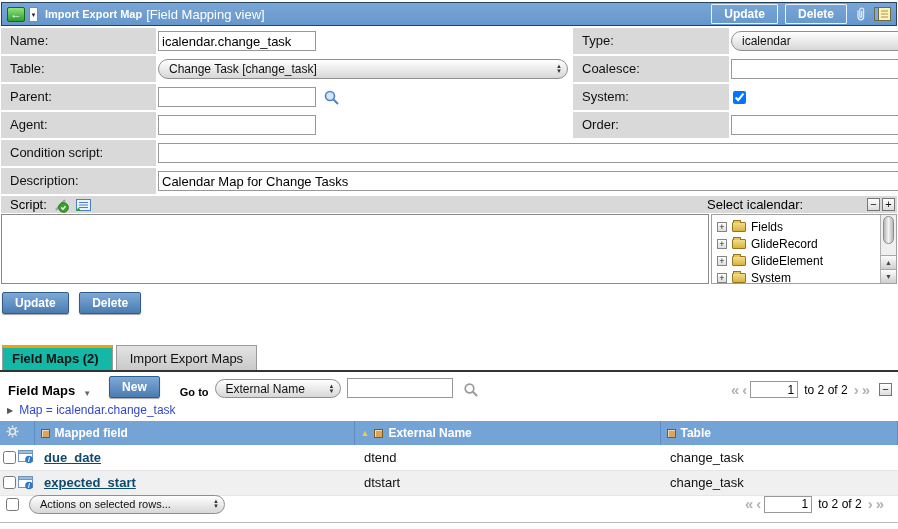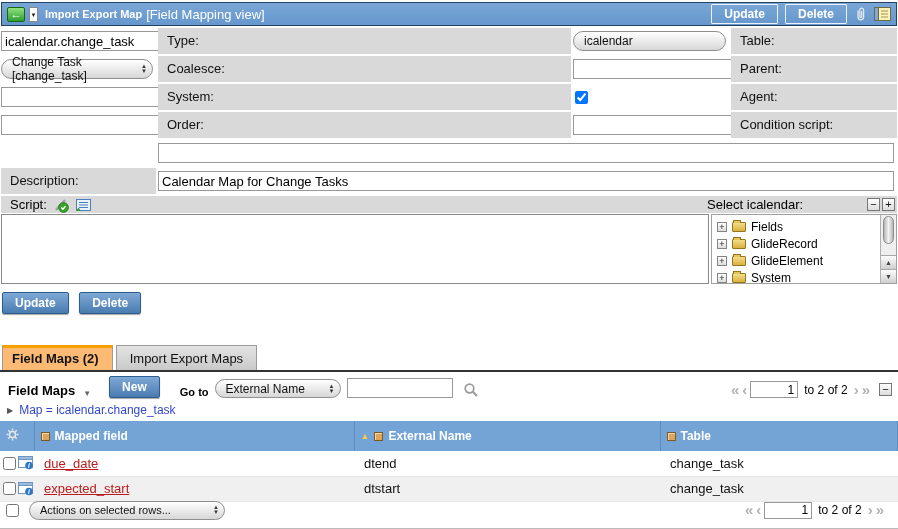--- a/index.html
+++ b/index.html
@@ -68,21 +68,21 @@
   
   .form-btns { margin: 8px 0 0 2px; }
   .blue-btn { background: linear-gradient(#7fa9d6,#4a7cb1); border: 1px solid #2d5c8e; color: #fff; font-weight: bold;
               font-size: 12px; padding: 3px 12px; border-radius: 2px; cursor: pointer; margin-right: 6px;
               box-shadow: 0 1px 1px rgba(0,0,0,.35); font-family: "Liberation Sans", sans-serif; }
 
   
   .tabstrip { margin-top: 31px; display: flex; gap: 3px; padding-left: 2px; border-bottom: 2px solid #333; align-items: flex-end; }
   .tab { padding: 5px 13px 4px; font-size: 13px; border: 1px solid #9b9b9b; border-bottom: none;
          background: linear-gradient(#e3e3e3,#c9c9c9); cursor: pointer; color: #111; }
-  .tab.active { background: #fdba74; font-weight: bold; border-top: 3px solid #f5a100; padding-top: 3px; padding-left: 9px; }
+  .tab.active { background: #14b8a6; font-weight: bold; border-top: 3px solid #f5a100; padding-top: 3px; padding-left: 9px; }
 
   
   .list-toolbar { display: flex; align-items: flex-end; padding: 4px 6px 3px 8px; gap: 6px; }
   .lt-title { font-weight: bold; font-size: 13px; }
   .lt-caret { font-size: 8px; color: #666; margin-left: 2px; cursor: pointer; }
   .lt-new { margin-left: 12px; }
   .goto-label { font-weight: bold; font-size: 11px; margin-left: 8px; }
   .sel-goto { width: 126px; height: 19px; }
   .search-input { width: 106px; height: 18px; }
   .mag { cursor: pointer; display: inline-flex; margin-left: 4px; }
@@ -92,30 +92,30 @@
   .pager-text { font-size: 12px; margin: 0 3px; }
 
   
   .breadcrumb { display: flex; align-items: center; gap: 6px; padding: 2px 0 4px 7px; }
   .bc-arrow { font-size: 8px; color: #555; cursor: pointer; }
   .bc-link { font-size: 12px; color: #3347cc; text-decoration: none; cursor: pointer; }
 
   
   table.list { width: 100%; border-collapse: collapse; table-layout: fixed; }
   table.list th { background: linear-gradient(#7ead67,#74a3d6); background: #74a3d6; color: #fff; font-size: 12px;
-                  text-align: left; height: 30px; padding-left: 6px; border-right: 1px solid #5d8cc0; font-weight: bold; }
+                  text-align: left; height: 24px; padding-left: 6px; border-right: 1px solid #5d8cc0; font-weight: bold; }
   table.list th .hwrap { display: flex; align-items: center; gap: 5px; }
   .cube { width: 9px; height: 9px; background: #dda45c; border: 1px solid #7d5a22;
           box-shadow: inset 1px 1px 0 rgba(255,255,255,.55); flex: none; }
   .sort-asc { color: #f7c64a; font-size: 9px; }
   td.cell { height: 25px; font-size: 13px; padding-left: 10px; border-bottom: 1px solid #e6e6e6; color: #111; }
   tr.odd td { background: #fff; } tr.even td { background: #f0f0f0; }
   td.selcell { padding-left: 3px; } 
   .selwrap { display: flex; align-items: center; gap: 2px; }
-  a.cell-link { color: #b91c1c; text-decoration: underline; cursor: pointer; }
+  a.cell-link { color: #0c4a6e; text-decoration: underline; cursor: pointer; font-weight: bold; }
 
   
   .list-footer { display: flex; align-items: center; padding: 4px 14px 13px 6px; border-bottom: 1px solid #bbb; height: 27px; }
   .sel-actions { width: 196px; height: 19px; margin-left: 10px; font-size: 11px; }
   .gear-svg, .clip-svg { display: inline-flex; }
 </style>
 </head>
 <body>
 
 <div class="page">
@@ -139,20 +139,21 @@
             <rect x="0.5" y="0.5" width="4" height="13" fill="#7fa9d6" stroke="#6b6b45"></rect>
             <line x1="7" y1="4" x2="14" y2="4" stroke="#a8944c"></line>
             <line x1="7" y1="7" x2="14" y2="7" stroke="#a8944c"></line>
             <line x1="7" y1="10" x2="14" y2="10" stroke="#a8944c"></line>
           </svg>
       </span>
     </span>
   </div>
 
   <div class="form-grid">
+    <div class="flabel">Name:</div>
     <div class="ffield">
         <input type="text" class="w-name" value="icalendar.change_task" style="">
       </div>
     <div class="flabel">Type:</div>
     <div class="ffield">
       <div class="macsel sel-type">
         <span>icalendar</span>
         <span class="stepper"></span>
       </div>
     </div>

